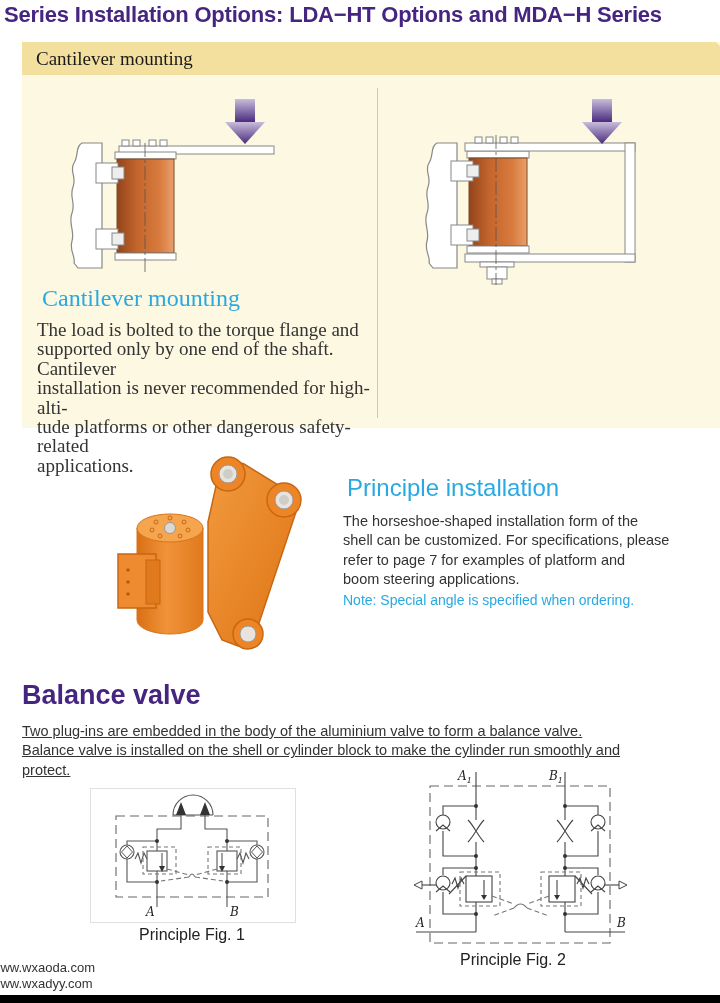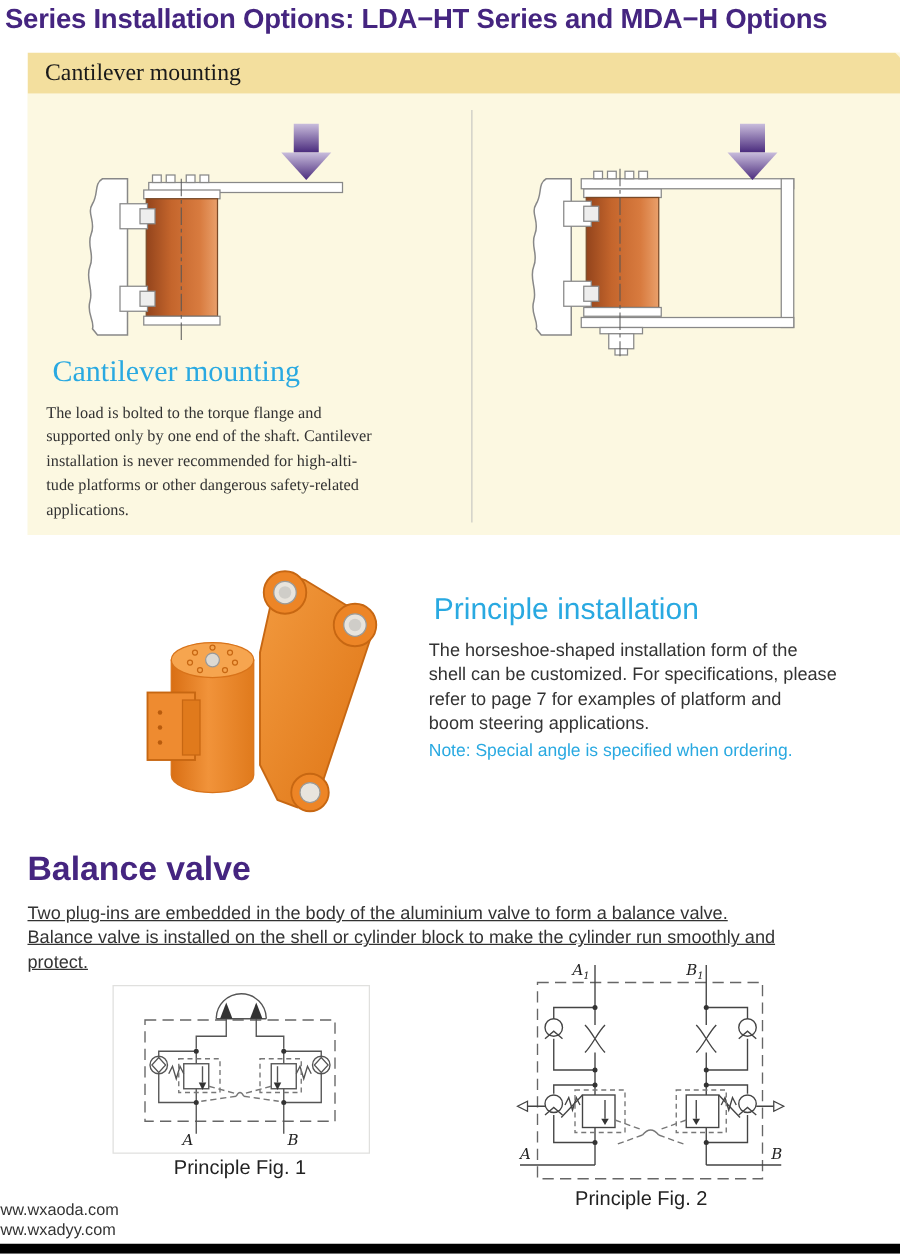--- a/index.html
+++ b/index.html
@@ -26,21 +26,21 @@
   .col{position:absolute;top:33px;width:355px;height:353px;}
   .col.left{left:0;}
   .col.right{left:355px;}
   .divider{left:355px;top:46px;width:1px;height:330px;background:#c9c9c4;}
   .col svg.drawing{position:absolute;left:0;top:10px;}
   .col-heading{
     position:absolute;left:20px;top:210px;font-size:24px;color:#29A9E1;white-space:nowrap;
   }
   .col-body{
     position:absolute;left:15px;top:245px;width:340px;
-    font-size:13px;line-height:19.4px;color:#333333;white-space:pre-line;
+    font-size:19px;line-height:19.4px;color:#333333;white-space:pre-line;
   }
   
   .product-svg{left:108px;top:442px;}
   .hs-heading{left:347px;top:474px;font-size:24px;color:#29A9E1;white-space:nowrap;}
   .hs-body{left:343px;top:512px;width:365px;font-size:14.5px;line-height:19.4px;color:#333;white-space:pre-line;}
   .hs-note{left:343px;top:592px;width:365px;font-size:14px;color:#29A9E1;white-space:nowrap;}
   
   .bv-heading{left:22px;top:680px;font-size:27px;font-weight:bold;color:#452580;white-space:nowrap;}
   .bv-body{left:22px;top:722px;width:680px;font-size:14.5px;line-height:19.4px;color:#333;white-space:pre-line;text-decoration:underline;}
   
@@ -49,21 +49,21 @@
   .fig2-box{left:408px;top:768px;}
   .fig2-caption{left:400px;top:951px;width:226px;text-align:center;font-size:16px;color:#222;}
   
   .footer-urls{left:-9px;top:960px;font-size:13px;line-height:15.5px;color:#333;white-space:nowrap;}
   .bottom-bar{left:0;top:995px;width:720px;height:8px;background:#000;}
   svg text.lbl{font-family:"DejaVu Serif", serif;font-style:italic;font-size:12px;fill:#222;}
 </style>
 </head>
 <body>
 
-<div class="abs page-title">Series Installation Options: LDA−HT Series and MDA−H Options</div>
+<div class="abs page-title">Series Installation Options: LDA−HT Options and MDA−H Series</div>
 
 <div class="abs panel">
   <div class="abs banner">
     <span class="banner-label">Cantilever mounting</span>
   </div>
   <div class="abs divider"></div>
 
   <div class="col left">
     <svg class="drawing" width="355" height="202" viewBox="0 0 355 202">
       <defs>

